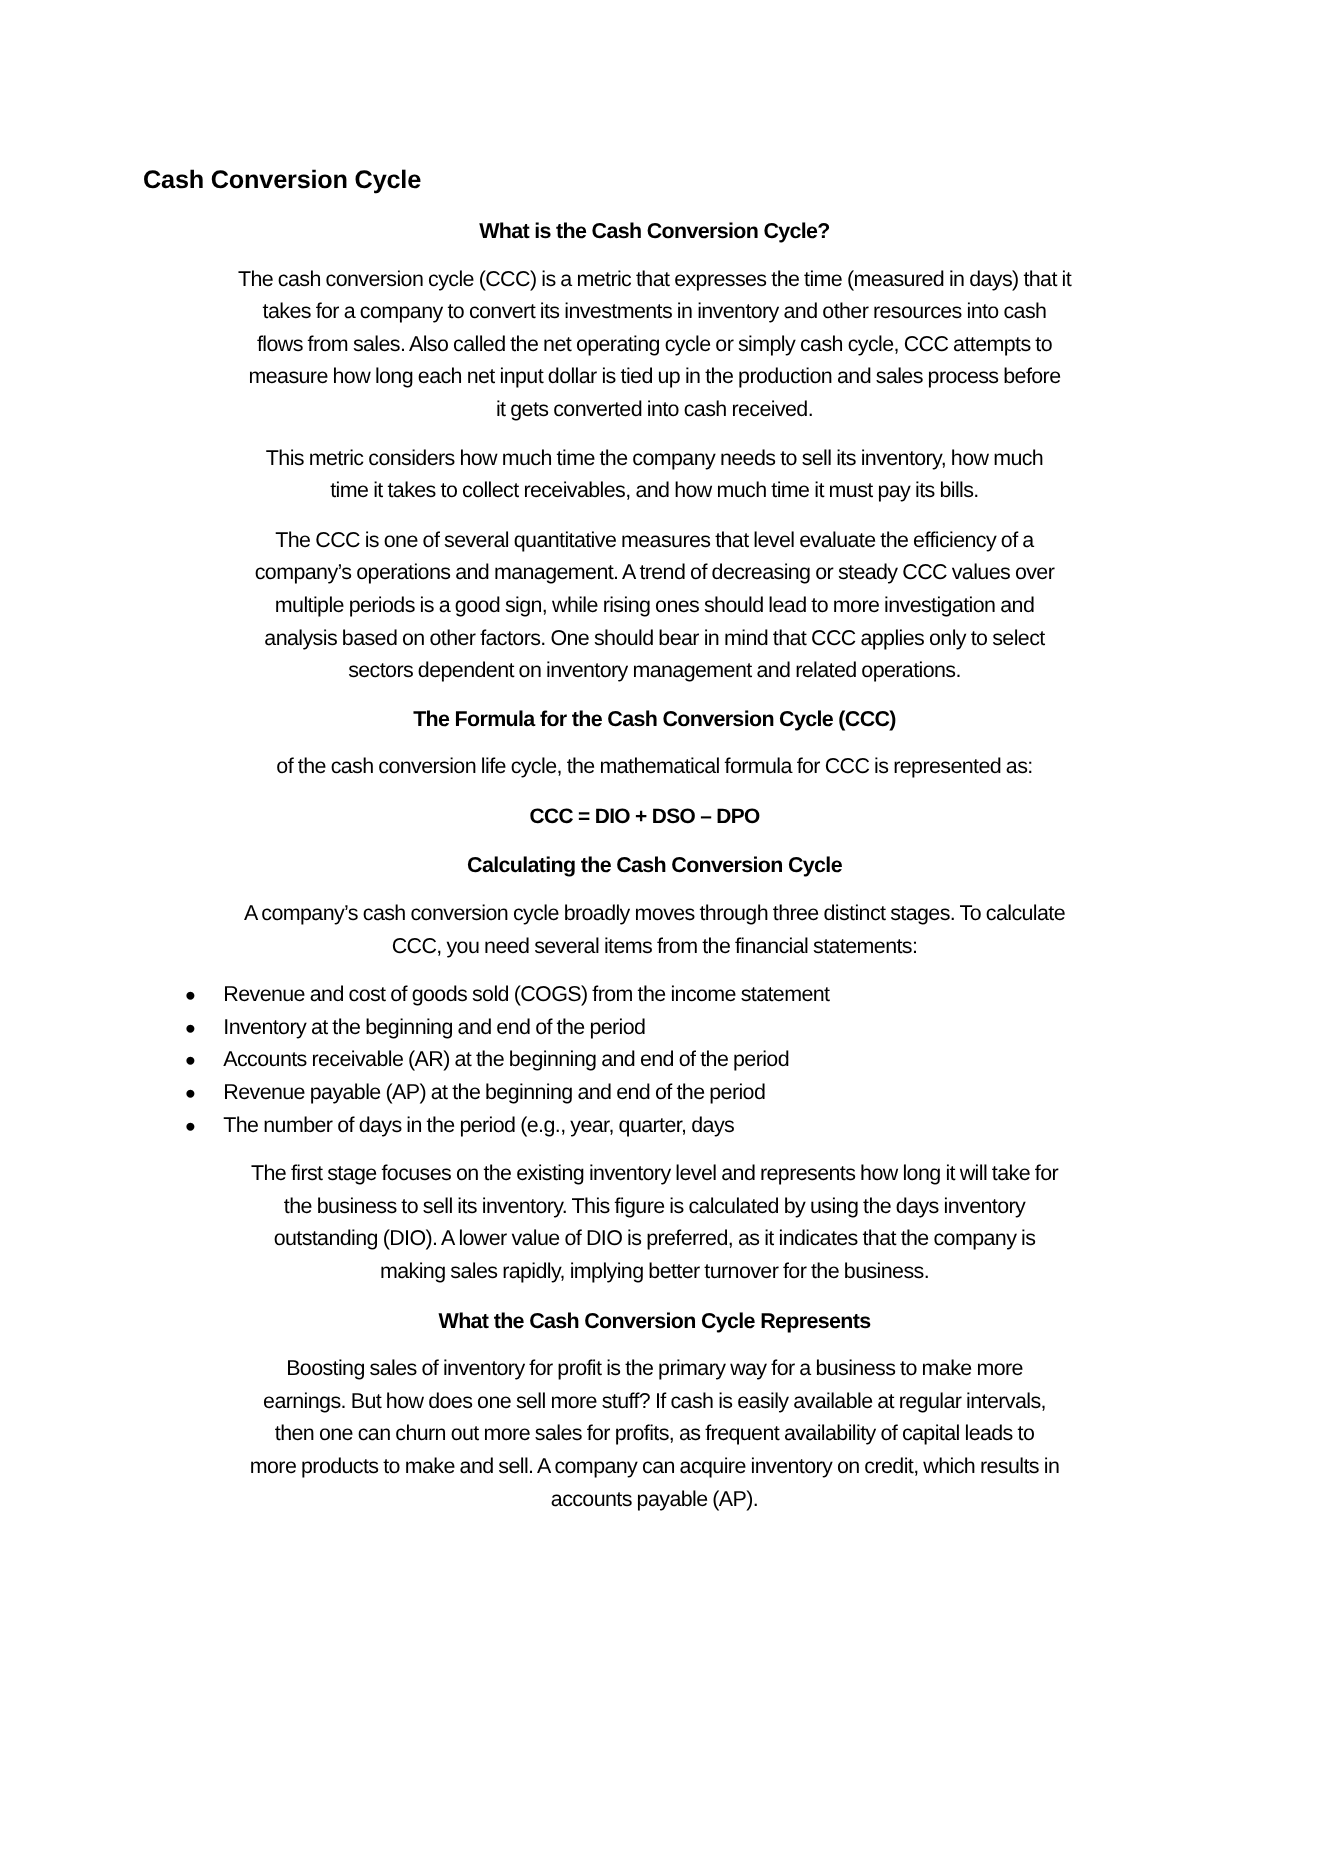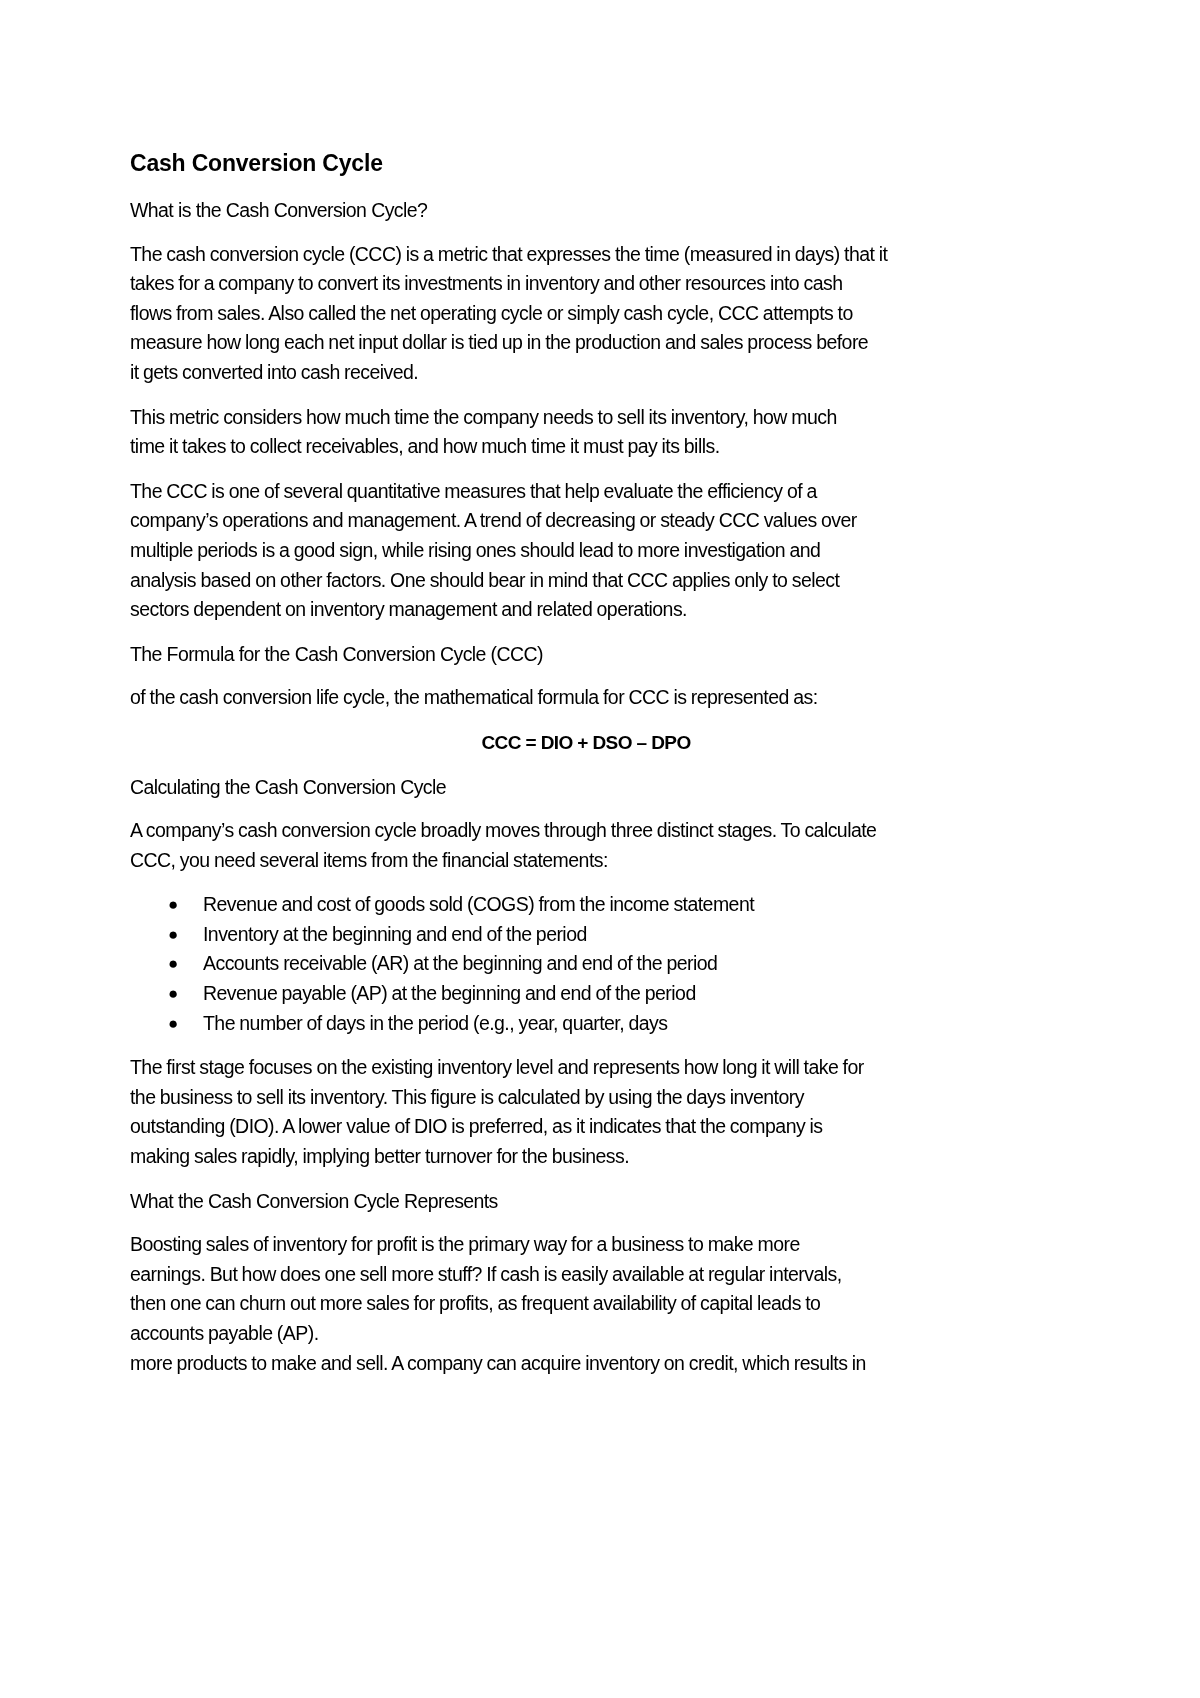--- a/index.html
+++ b/index.html
@@ -31,28 +31,30 @@
     }
     .title {
       font-size: 23px;
       font-weight: bold;
       line-height: 30px;
       letter-spacing: -0.2px;
       margin: 0 0 18px 0;
     }
     .heading {
       font-size: 19.5px;
-      font-weight: normal;
+      font-weight: bold;
       line-height: 29.6px;
       letter-spacing: -0.6px;
       margin: 0 0 14px 0;
       white-space: nowrap;
+      text-align: center;
     }
     .para {
       margin: 0 0 15px 0;
+      text-align: center;
     }
     .formula {
       text-align: center;
       font-weight: bold;
       font-size: 19px;
       line-height: 29.6px;
       letter-spacing: -0.6px;
       width: 912px;
       margin: 0 0 15px 0;
     }
@@ -90,21 +92,21 @@
     <span class="line">takes for a company to convert its investments in inventory and other resources into cash</span>
     <span class="line">flows from sales. Also called the net operating cycle or simply cash cycle, CCC attempts to</span>
     <span class="line">measure how long each net input dollar is tied up in the production and sales process before</span>
     <span class="line">it gets converted into cash received.</span>
   </div>
   <div class="para">
     <span class="line">This metric considers how much time the company needs to sell its inventory, how much</span>
     <span class="line">time it takes to collect receivables, and how much time it must pay its bills.</span>
   </div>
   <div class="para">
-    <span class="line">The CCC is one of several quantitative measures that help evaluate the efficiency of a</span>
+    <span class="line">The CCC is one of several quantitative measures that level evaluate the efficiency of a</span>
     <span class="line">company’s operations and management. A trend of decreasing or steady CCC values over</span>
     <span class="line">multiple periods is a good sign, while rising ones should lead to more investigation and</span>
     <span class="line">analysis based on other factors. One should bear in mind that CCC applies only to select</span>
     <span class="line">sectors dependent on inventory management and related operations.</span>
   </div>
 
   <div class="heading">The Formula for the Cash Conversion Cycle (CCC)</div>
   <div class="para">
     <span class="line">of the cash conversion life cycle, the mathematical formula for CCC is represented as:</span>
   </div>
@@ -142,17 +144,17 @@
     <span class="line">the business to sell its inventory. This figure is calculated by using the days inventory</span>
     <span class="line">outstanding (DIO). A lower value of DIO is preferred, as it indicates that the company is</span>
     <span class="line">making sales rapidly, implying better turnover for the business.</span>
   </div>
 
   <div class="heading">What the Cash Conversion Cycle Represents</div>
   <div class="para">
     <span class="line">Boosting sales of inventory for profit is the primary way for a business to make more</span>
     <span class="line">earnings. But how does one sell more stuff? If cash is easily available at regular intervals,</span>
     <span class="line">then one can churn out more sales for profits, as frequent availability of capital leads to</span>
+    <span class="line">more products to make and sell. A company can acquire inventory on credit, which results in</span>
     <span class="line">accounts payable (AP).</span>
-    <span class="line">more products to make and sell. A company can acquire inventory on credit, which results in</span>
   </div>
 
 </div>
 
 </body></html>

